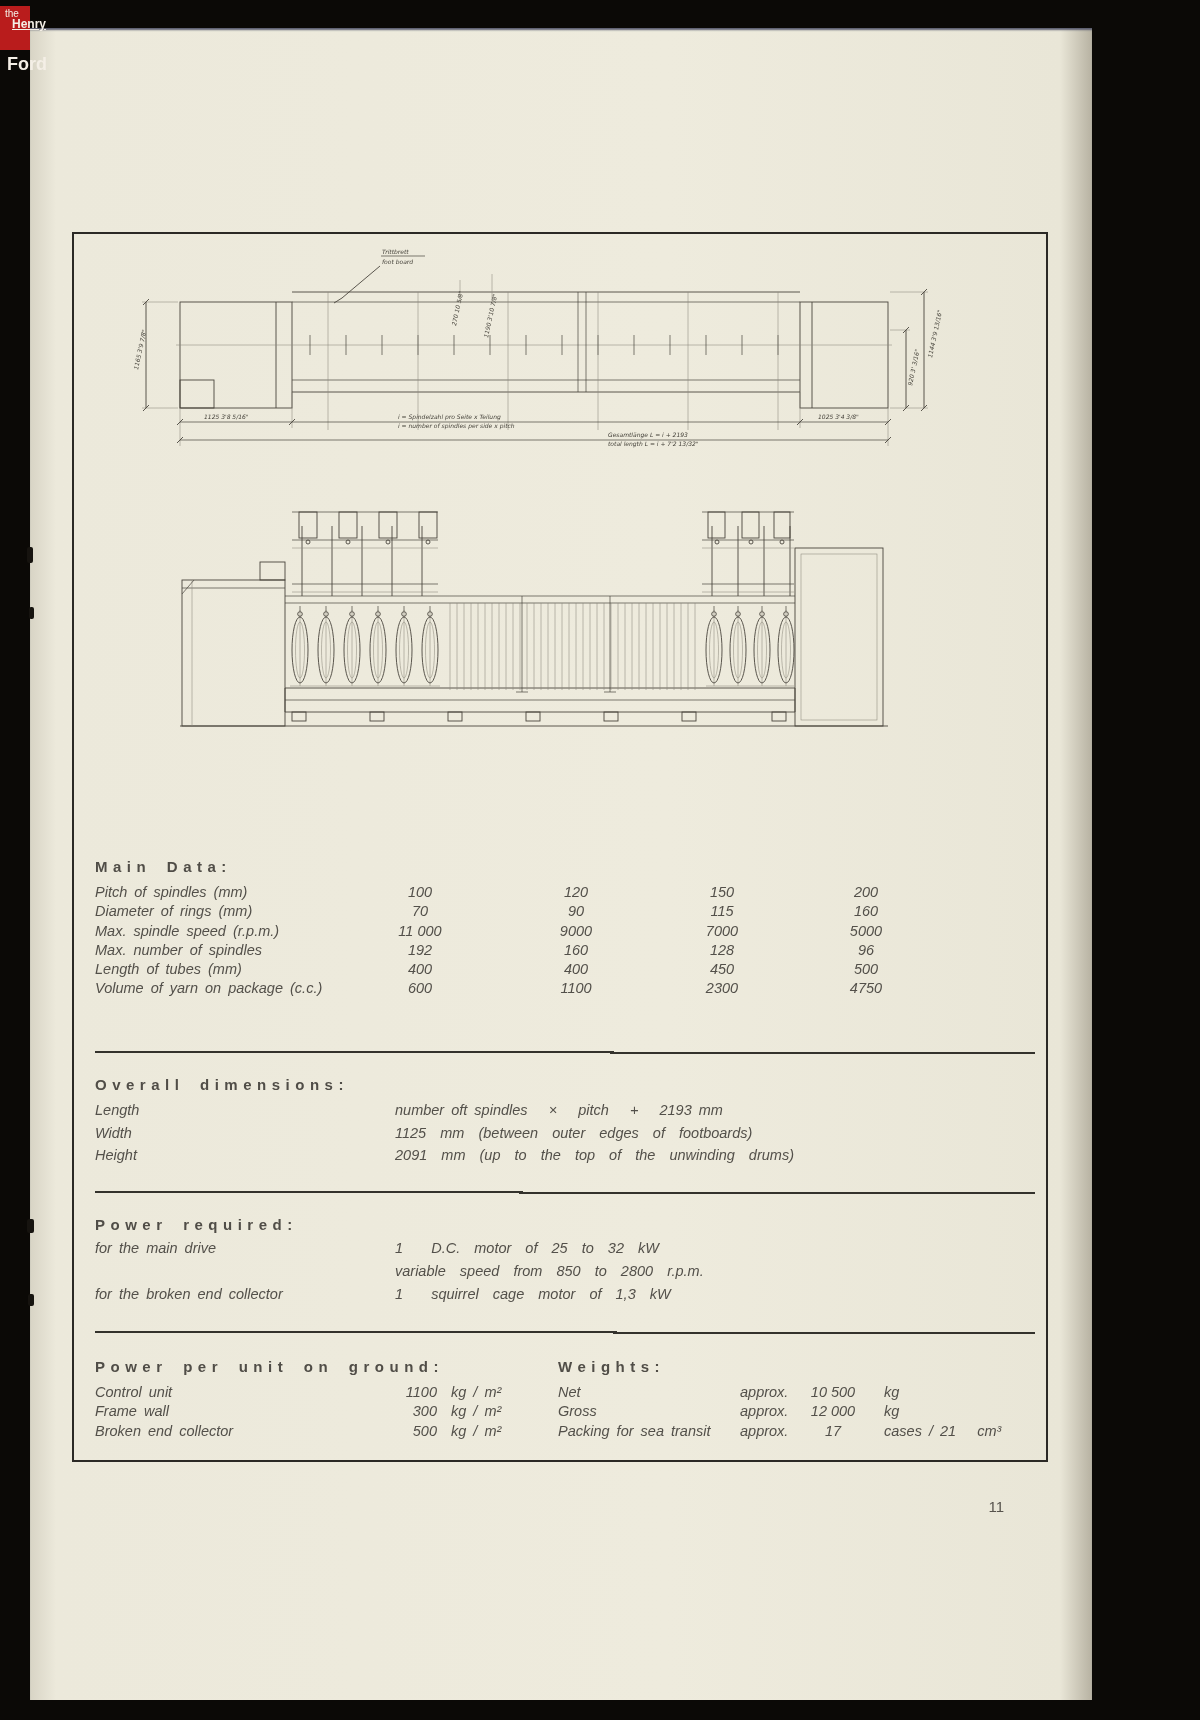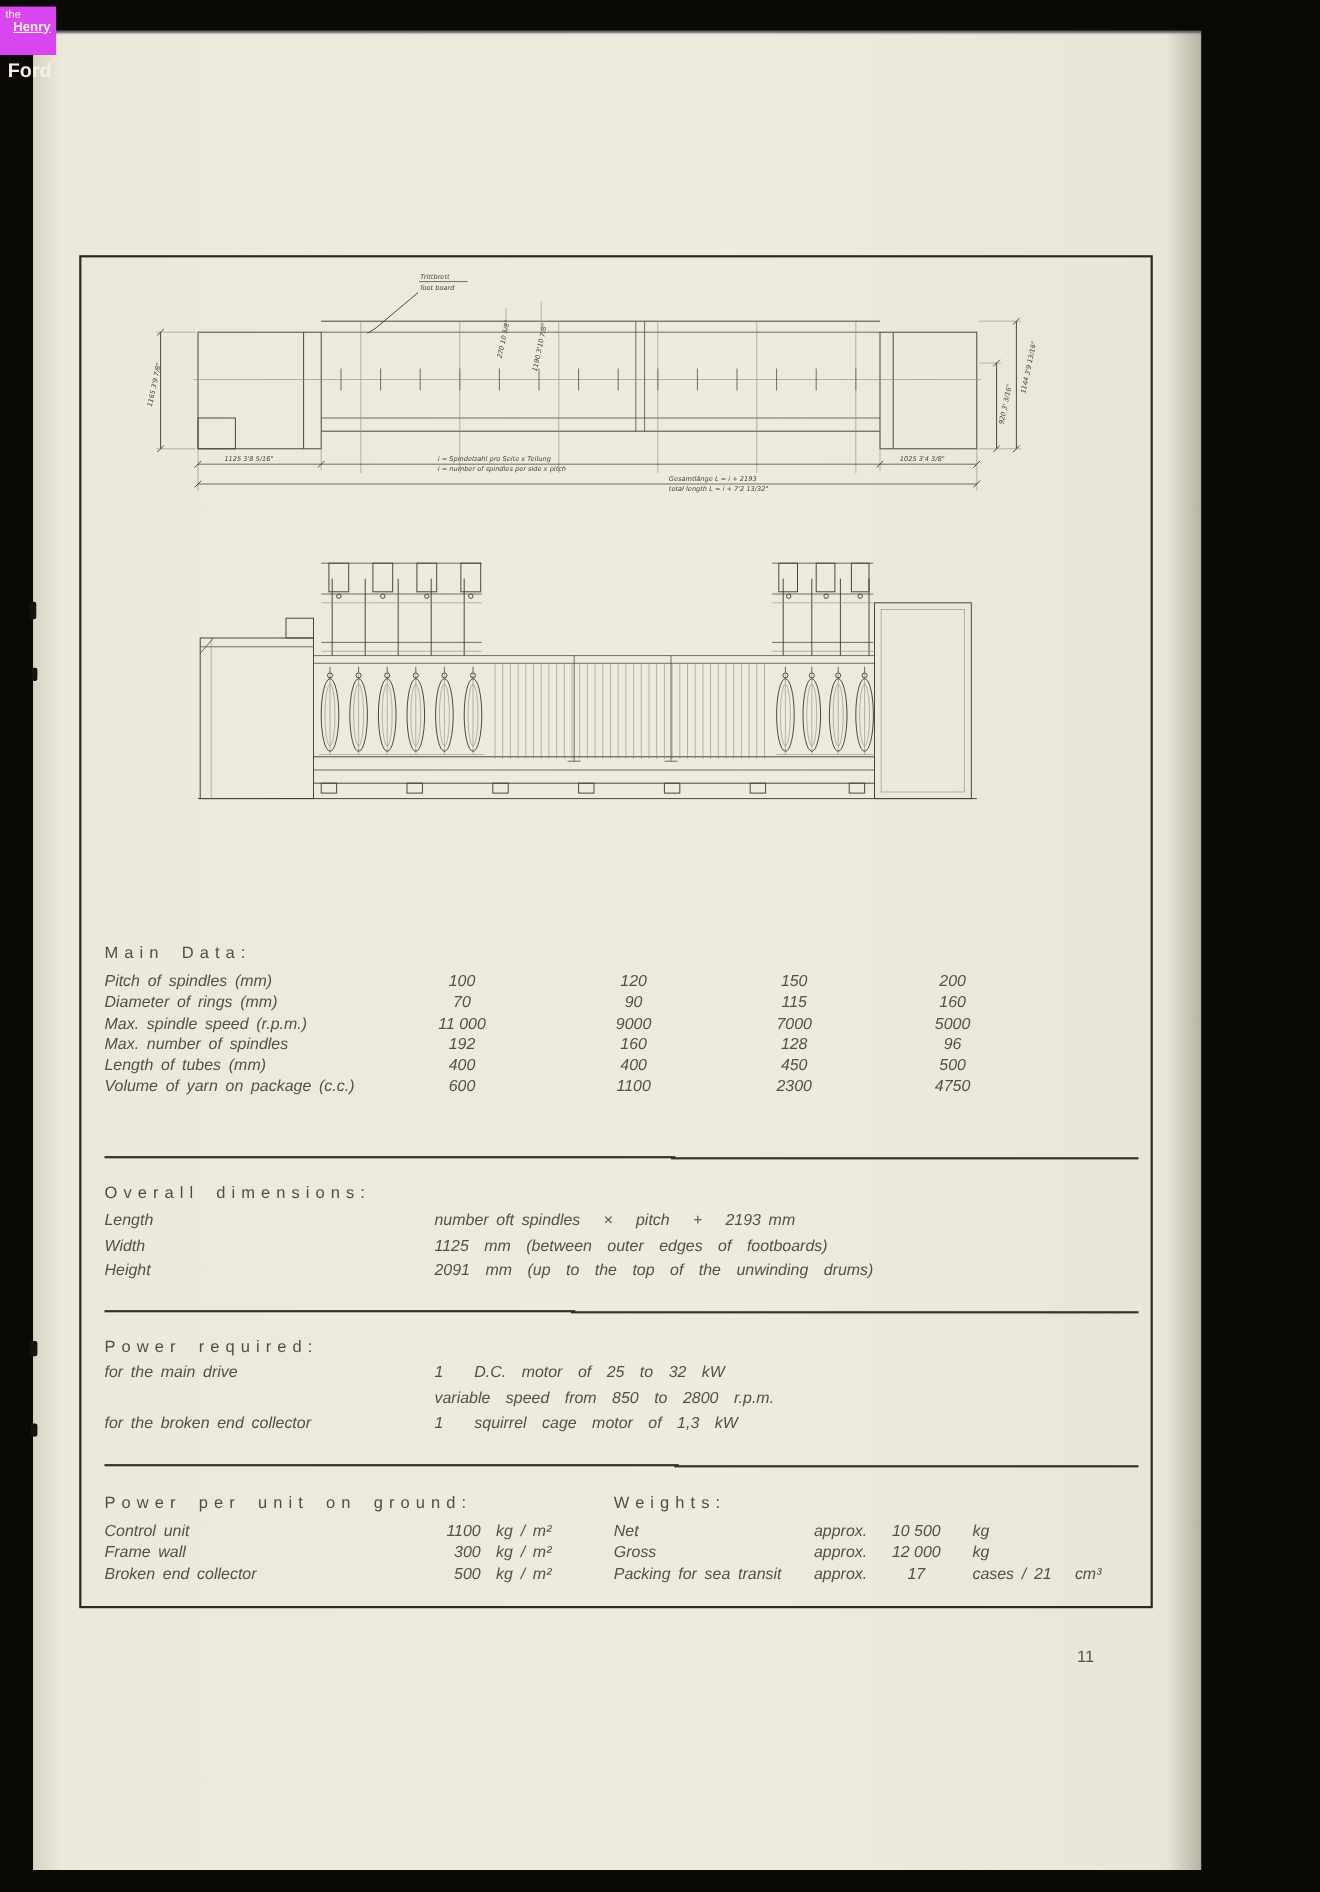--- a/index.html
+++ b/index.html
@@ -1,53 +1,53 @@
 <!DOCTYPE html>
 <html><head>
 <meta charset="utf-8">
 <style>
   html,body{margin:0;padding:0;background:#0b0906;}
   #canvas{position:relative;width:1200px;height:1720px;background:#0b0906;overflow:hidden;
           font-family:"Liberation Sans",sans-serif;}
   .page{position:absolute;left:30px;top:28px;width:1062px;height:1672px;
         background:linear-gradient(90deg,#d8d4c5 0px,#ece9db 26px,#eeebdd 60%,#e9e6d7 97%,#b7b2a2 100%);
         box-shadow:inset 0 3px 2px -1px #5a5c6e;}
-  .logo{position:absolute;left:0;top:6px;width:51px;height:44px;background:#d946ef;color:#f4efe6;
+  .logo{position:absolute;left:0;top:6px;width:30px;height:44px;background:#b91c1c;color:#f4efe6;
         line-height:1;z-index:5;}
   .logo .l1{position:absolute;left:5px;top:3px;font-size:10px;}
   .logo .l2{position:absolute;left:12px;top:12px;font-size:12px;font-weight:bold;text-decoration:underline;}
   .logo .l3{position:absolute;left:7px;top:25px;font-size:18px;font-weight:bold;margin-top:24px;}
   .stitch{position:absolute;background:#16130f;border-radius:2px;}
   .frame{position:absolute;left:72px;top:232px;width:976px;height:1230px;
          border:2px solid #2b2925;box-sizing:border-box;}
   .dwg{position:absolute;left:80px;top:240px;}
   .dwg line,.dwg rect,.dwg ellipse,.dwg circle,.dwg polyline,.dwg path{stroke:#49453d;fill:none;stroke-width:0.9;}
   .dwg .lt{stroke:#8d8a7d;stroke-width:0.55;}
   .dwg .md{stroke-width:0.7;}
   .dwg text{fill:#45423a;font-size:6px;font-style:italic;font-family:"DejaVu Sans",sans-serif;stroke:none;}
-  .heading{position:absolute;color:#504d47;font-size:15px;letter-spacing:5.5px;word-spacing:6px;white-space:nowrap;}
+  .heading{position:absolute;color:#504d47;font-size:15px;letter-spacing:5.5px;word-spacing:6px;white-space:nowrap;font-weight:bold;}
   .rows{position:absolute;font-style:italic;}
   .md-row,.od-row,.pw-row,.ld-row,.wt-row{position:relative;color:#53504a;font-size:14.5px;word-spacing:3px;}
   .md-row,.ld-row,.wt-row{height:19.3px;}
   .od-row{height:22.7px;}
   .pw-row{height:23px;}
   .md-label,.od-label,.pw-label,.ld-label,.wt-label{position:absolute;left:0;white-space:nowrap;}
   .md-val{position:absolute;width:104px;text-align:center;word-spacing:0;white-space:pre;}
   .c0{left:273px}.c1{left:429px}.c2{left:575px}.c3{left:719px}
   .od-value,.pw-value{position:absolute;left:300px;white-space:pre;}
   .ld-value{position:absolute;left:266px;width:76px;text-align:right;word-spacing:0;}
   .ld-unit{position:absolute;left:356px;white-space:pre;}
   .wt-approx{position:absolute;left:182px;}
   .wt-value{position:absolute;left:236px;width:78px;text-align:center;word-spacing:0;white-space:pre;}
   .wt-unit{position:absolute;left:326px;white-space:pre;}
   .divider{position:absolute;left:95px;width:940px;height:4px;}
   .divider .s1,.divider .s2{position:absolute;height:2px;background:#34322c;}
   .divider .s1{left:0;top:0;width:519px;}
   .divider .s2{left:515px;top:1px;right:0;}
-  .pageno{position:absolute;left:970px;top:1498px;width:34px;text-align:center;
+  .pageno{position:absolute;left:970px;top:1498px;width:34px;text-align:right;
           color:#57534d;font-size:15px;}
 </style>
 </head>
 <body>
 
 <div id="canvas">
   <div class="page"></div>
 
   <div class="logo">
     <span class="l1">the</span>

